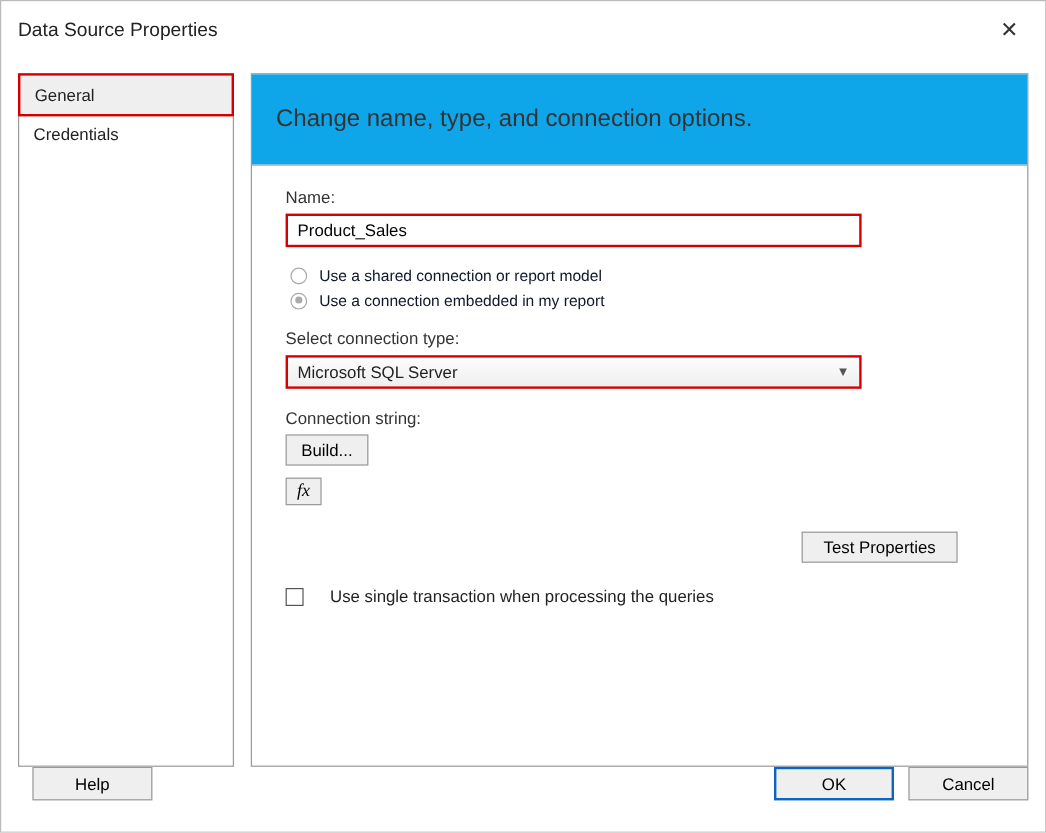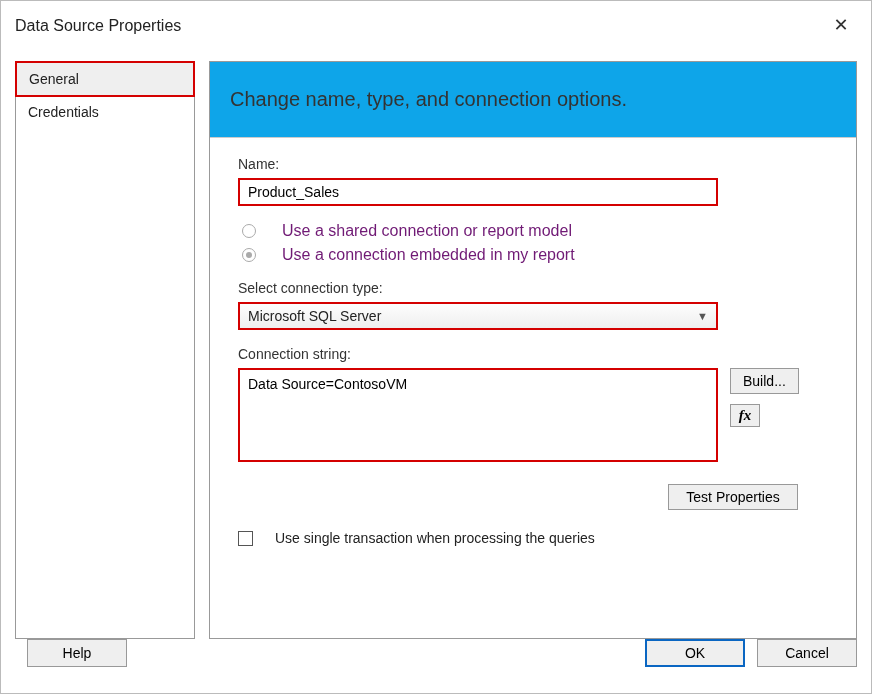--- a/index.html
+++ b/index.html
@@ -90,24 +90,24 @@
     height: 28px;
     padding: 4px 8px;
     font-size: 14px;
     border: 2px solid #d40000;
     background: #fff;
     font-family: inherit;
   }
   .radio-row {
     display: flex;
     align-items: center;
-    gap: 26px;
+    gap: 10px;
     margin: 6px 0;
-    color: #701a75;
-    font-size: 16px;
+    color: #0f172a;
+    font-size: 13px;
     padding-left: 4px;
   }
   .radio-circle {
     width: 14px; height: 14px;
     border: 1.5px solid #aaa;
     border-radius: 50%;
     position: relative;
     flex-shrink: 0;
   }
   .radio-circle.selected::after {
@@ -165,21 +165,20 @@
     min-width: 60px;
     text-align: center;
   }
   .btn.small {
     min-width: 30px;
     width: 30px;
     font-style: italic;
     font-family: "Times New Roman", serif;
     font-size: 15px;
     padding: 2px 0;
-    font-weight: bold;
   }
   .test-row {
     margin-top: 22px;
     width: 560px;
     display: flex;
     justify-content: flex-end;
   }
   .btn.wide {
     min-width: 130px;
   }
@@ -262,21 +261,20 @@
           <div class="field-label">Select connection type:</div>
           <div class="select-box">
             <span>Microsoft SQL Server</span>
             <span class="chevron">▼</span>
           </div>
         </div>
 
         <div class="field-group">
           <div class="field-label">Connection string:</div>
           <div class="conn-row">
-            <textarea class="textarea-box" style="">Data Source=ContosoVM</textarea>
             <div class="side-btns">
               <button class="btn">Build...</button>
               <button class="btn small">fx</button>
             </div>
           </div>
         </div>
 
         <div class="test-row">
           <button class="btn wide">Test Properties</button>
         </div>

